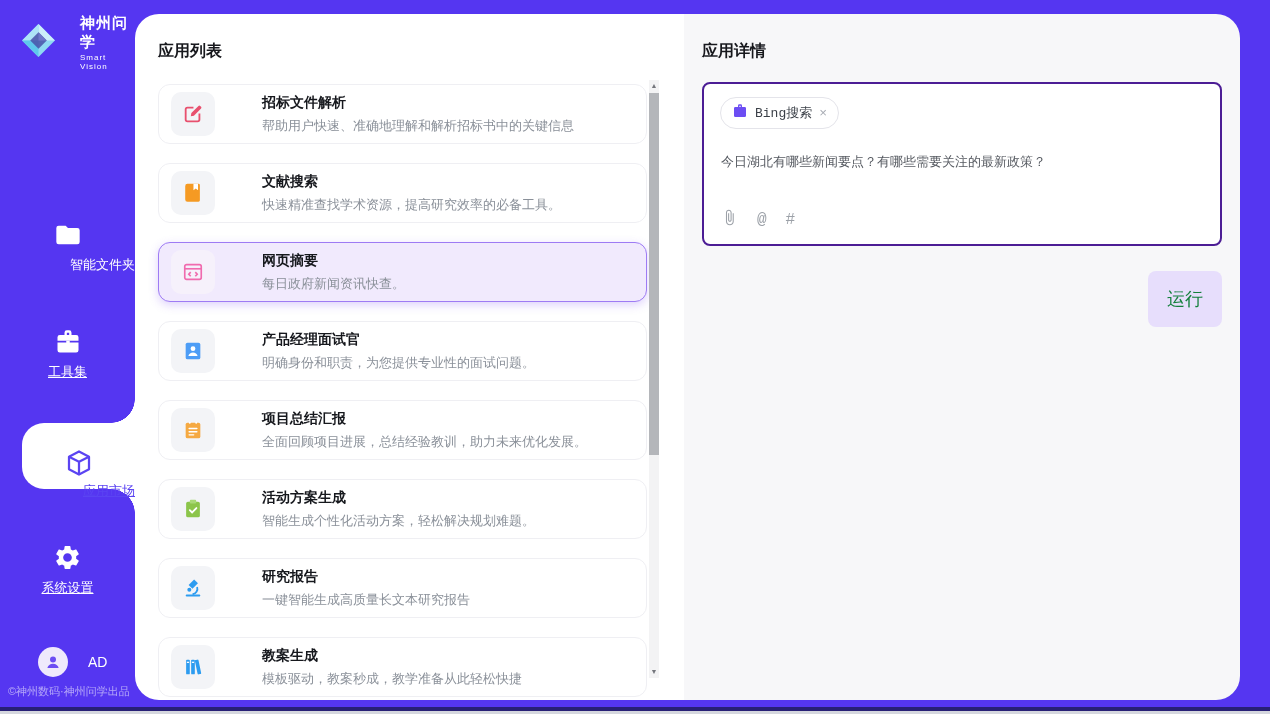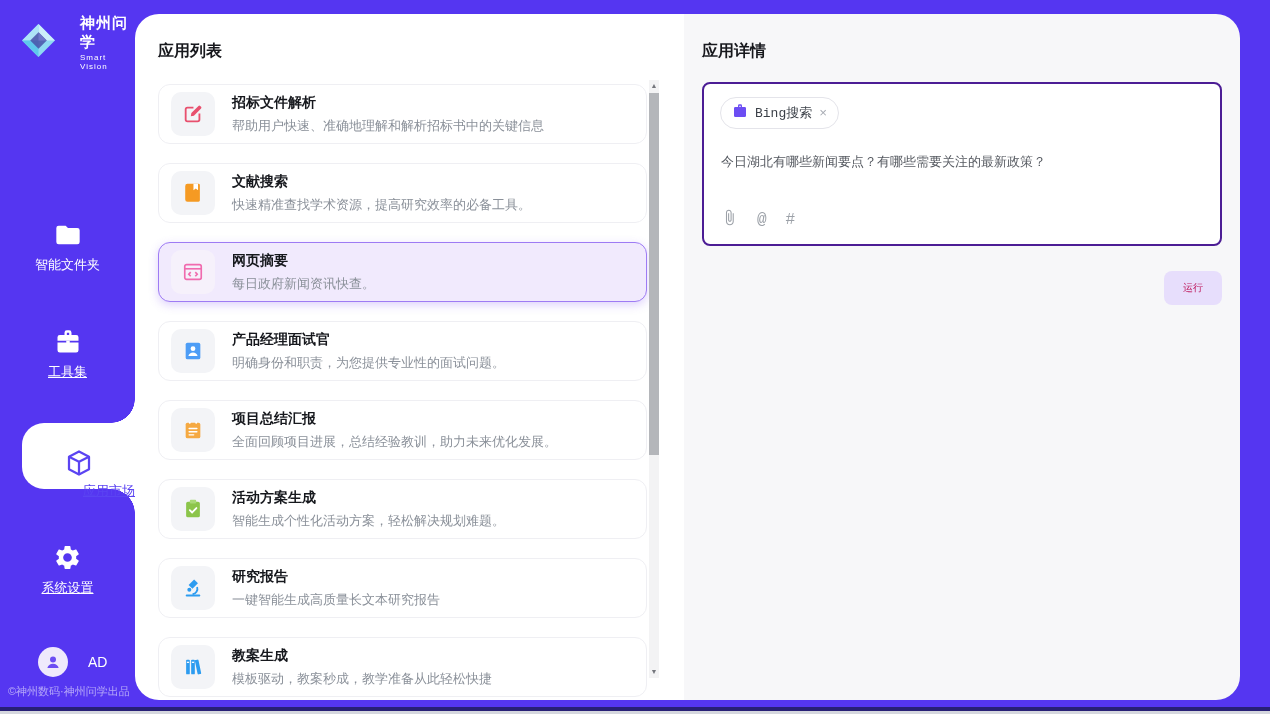--- a/index.html
+++ b/index.html
@@ -33,21 +33,21 @@
   .user-name { color:#fff; font-size:14px; }
   .copyright { position:absolute; left:8px; top:684px; width:130px; color:rgba(255,255,255,.55); font-size:11px; white-space:nowrap; }
 
   
   .list-panel { position:absolute; left:135px; top:14px; width:549px; height:686px; background:#fff;
                 border-radius:24px 0 0 24px; overflow:hidden; }
   .panel-title { font-size:16px; font-weight:bold; color:#17181d; }
   .list-panel .panel-title { position:absolute; left:23px; top:27px; }
   .list-body { position:absolute; left:23px; right:37px; top:70px; }
   .card { height:60px; margin-bottom:19px; background:#fff; border:1px solid #efeff3; border-radius:12px;
-          display:flex; align-items:center; padding-left:12px; cursor:pointer; }
+          display:flex; align-items:center; padding-left:12px; cursor:pointer;gap:30px; }
   .card.selected { background:#f1eafd; border:1px solid #9e7bf4; box-shadow:0 3px 10px rgba(124,77,244,.25); }
   .tile { width:44px; height:44px; border-radius:10px; background:#f3f4f7; display:flex; align-items:center;
           justify-content:center; margin-right:17px; flex:none; }
   .card.selected .tile { background:#f6f1fb; }
   .card-name { font-size:14px; font-weight:bold; color:#16181d; margin-bottom:5px; }
   .card-desc { font-size:13px; color:#8a9099; }
 
   
   .sb-track { position:absolute; right:25px; top:66px; width:10px; height:598px; background:#f3f3f4; }
   .sb-arrow { position:absolute; left:0; width:10px; height:12px; font-size:7px; color:#74767c; text-align:center; line-height:12px; cursor:pointer; }
@@ -61,22 +61,22 @@
   .detail-panel .panel-title { position:absolute; left:18px; top:27px; }
   .detail-card { position:absolute; left:18px; right:18px; top:68px; height:164px; background:#fff;
                  border:2px solid #4c1d95; border-radius:8px; }
   .tool-tag { position:absolute; left:16px; top:13px; display:inline-flex; align-items:center; gap:7px;
               height:32px; padding:0 11px; border:1px solid #e4e4ea; border-radius:16px; background:#fff; cursor:pointer; }
   .tool-tag .tag-label { font-size:13px; color:#3a3f47; }
   .tool-tag .tag-close { font-size:13px; color:#a7abb3; cursor:pointer; }
   .query-text { position:absolute; left:17px; top:69px; right:20px; font-size:13px; color:#565a61; line-height:19px; cursor:text; }
   .input-icons { position:absolute; left:17px; bottom:13px; display:flex; align-items:center; gap:19px; color:#9ca1a8; }
   .input-icons .glyph { font-size:16px; color:#9ca1a8; cursor:pointer; }
-  .run-btn { position:absolute; right:18px; top:257px; background:#e7defc; color:#be185d; font-size:10px;
-             border:none; border-radius:8px; padding:10px 19px; cursor:pointer; font-family:inherit; }
+  .run-btn { position:absolute; right:18px; top:257px; background:#e7defc; color:#15803d; font-size:18px;
+             border:none; border-radius:8px; padding:16px 19px; cursor:pointer; font-family:inherit; }
 
   
   .edge-navy { position:absolute; left:0; right:0; bottom:3px; height:4px; background:#282076; }
   .edge-gray { position:absolute; left:0; right:0; bottom:0; height:3px; background:#d5d7de; }
 </style>
 </head>
 <body>
 
 <div class="sidebar">
 
@@ -91,21 +91,21 @@
         <polygon points="18,10 26,18 18,18" fill="#6f79c9"></polygon>
       </svg>
     </span>
     <span class="logo-text">
       <div class="cn">神州问学</div>
       <div class="en">Smart Vision</div>
     </span>
   </div>
 
 
-  <div class="nav-item" style="top:221px;">
+  <div class="nav-item" style="top:221px;text-align:right;">
     <span>
       <svg width="28" height="28" viewBox="0 0 24 24" fill="#fff">
         <path d="M10 4l2 2h8a2 2 0 0 1 2 2v10a2 2 0 0 1-2 2H4a2 2 0 0 1-2-2V6a2 2 0 0 1 2-2h6z"></path>
       </svg>
     </span>
     <div class="nav-label">智能文件夹</div>
   </div>
 
   <div class="nav-item" style="top:328px;">
     <span>

